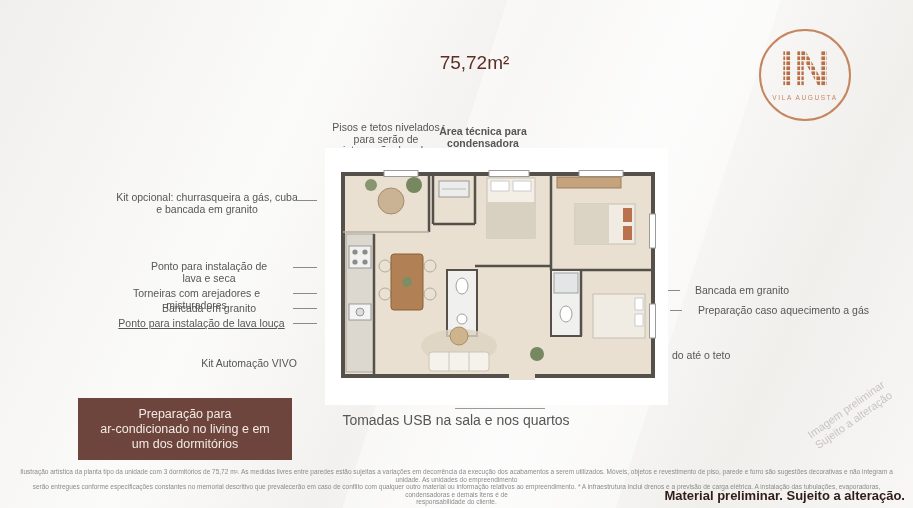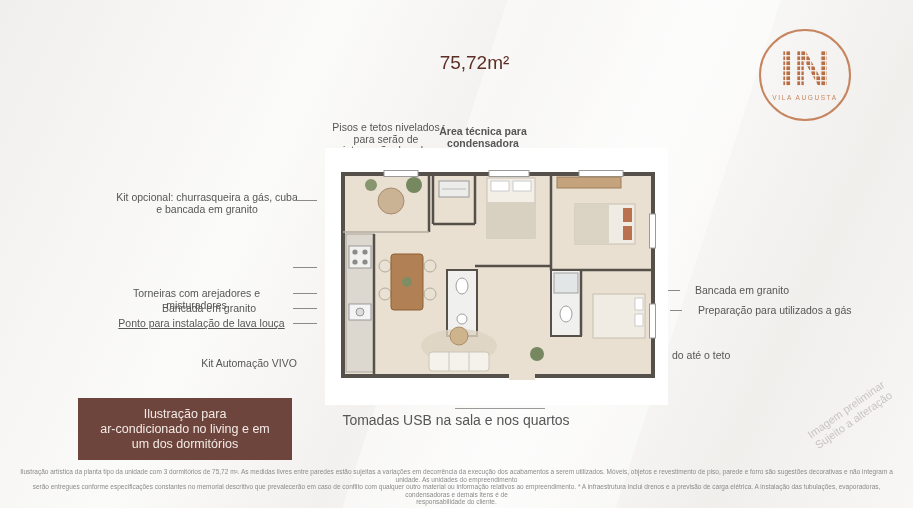--- a/index.html
+++ b/index.html
@@ -67,20 +67,24 @@
     <span>Área técnica para</span><br>
     <span>condensadora</span>
   </div>
 
   <div class="callout" style="left:108px;top:192px;width:182px;margin-left:8px;">
     <span>Kit opcional: churrasqueira a gás, cuba</span><br>
     <span>e bancada em granito</span>
   </div>
   <div class="dash" style="left:293px;top:200px;width:24px;"></div>
 
+  <div class="callout" style="left:128px;top:261px;width:162px;">
+    <span>Ponto para instalação de</span><br>
+    <span>lava e seca</span>
+  </div>
   <div class="dash" style="left:293px;top:267px;width:24px;"></div>
 
   <div class="callout" style="left:103px;top:288px;width:187px;">
     <span>Torneiras com arejadores e misturadores</span>
   </div>
   <div class="dash" style="left:293px;top:293px;width:24px;"></div>
 
   <div class="callout" style="left:128px;top:303px;width:162px;">
     <span>Bancada em granito</span>
   </div>
@@ -94,21 +98,21 @@
   <div class="callout" style="left:168px;top:358px;width:162px;">
     <span>Kit Automação VIVO</span>
   </div>
 
   <div class="dash" style="left:668px;top:290px;width:12px;z-index:3;"></div>
   <div class="callout left-align" style="left:695px;top:285px;width:160px;z-index:3;">
     <span>Bancada em granito</span>
   </div>
   <div class="dash" style="left:670px;top:310px;width:12px;z-index:3;"></div>
   <div class="callout left-align" style="left:698px;top:305px;width:190px;z-index:3;">
-    <span>Preparação para utilizados a gás</span>
+    <span>Preparação caso aquecimento a gás</span>
   </div>
   <div class="callout left-align" style="left:672px;top:350px;width:120px;z-index:3;">
     <span>do até o teto</span>
   </div>
 
   <div class="plan-box">
     <svg width="335" height="245" viewBox="0 0 335 245">
 
       <rect x="14" y="20" width="310" height="202" fill="#e9e0d2" stroke="#55504a" stroke-width="4"></rect>
 
@@ -179,31 +183,32 @@
       <rect x="100" y="198" width="60" height="19" rx="3" fill="#f5f2eb" stroke="#ccc4b6" stroke-width="1"></rect>
       <line x1="120" y1="198" x2="120" y2="217" stroke="#ccc4b6" stroke-width="1"></line>
       <line x1="140" y1="198" x2="140" y2="217" stroke="#ccc4b6" stroke-width="1"></line>
       <circle cx="208" cy="200" r="7" fill="#76885f"></circle>
 
       <rect x="180" y="218" width="26" height="8" fill="#e9e0d2"></rect>
     </svg>
   </div>
 
   <div class="brown-box">
-    <span>Ilustração para</span>
+    <span>Preparação para</span>
     <span>ar-condicionado no living e em</span>
     <span>um dos dormitórios</span>
   </div>
 
   <div class="usb-line"></div>
   <div class="bottom-callout">Tomadas USB na sala e nos quartos</div>
 
   <div class="watermark">
     <span>Imagem preliminar</span><br>
     <span>Sujeito a alteração</span>
   </div>
 
   <div class="disclaimer">
     <div>Ilustração artística da planta tipo da unidade com 3 dormitórios de 75,72 m². As medidas livres entre paredes estão sujeitas a variações em decorrência da execução dos acabamentos a serem utilizados. Móveis, objetos e revestimento de piso, parede e forro são sugestões decorativas e não integram a unidade. As unidades do empreendimento</div>
     <div>serão entregues conforme especificações constantes no memorial descritivo que prevalecerão em caso de conflito com qualquer outro material ou informação relativos ao empreendimento. * A infraestrutura inclui drenos e a previsão de carga elétrica. A instalação das tubulações, evaporadoras, condensadoras e demais itens é de</div>
     <div>responsabilidade do cliente.</div>
   </div>
+  <div class="material">Material preliminar. Sujeito a alteração.</div>
 </div>
 
 </body></html>

